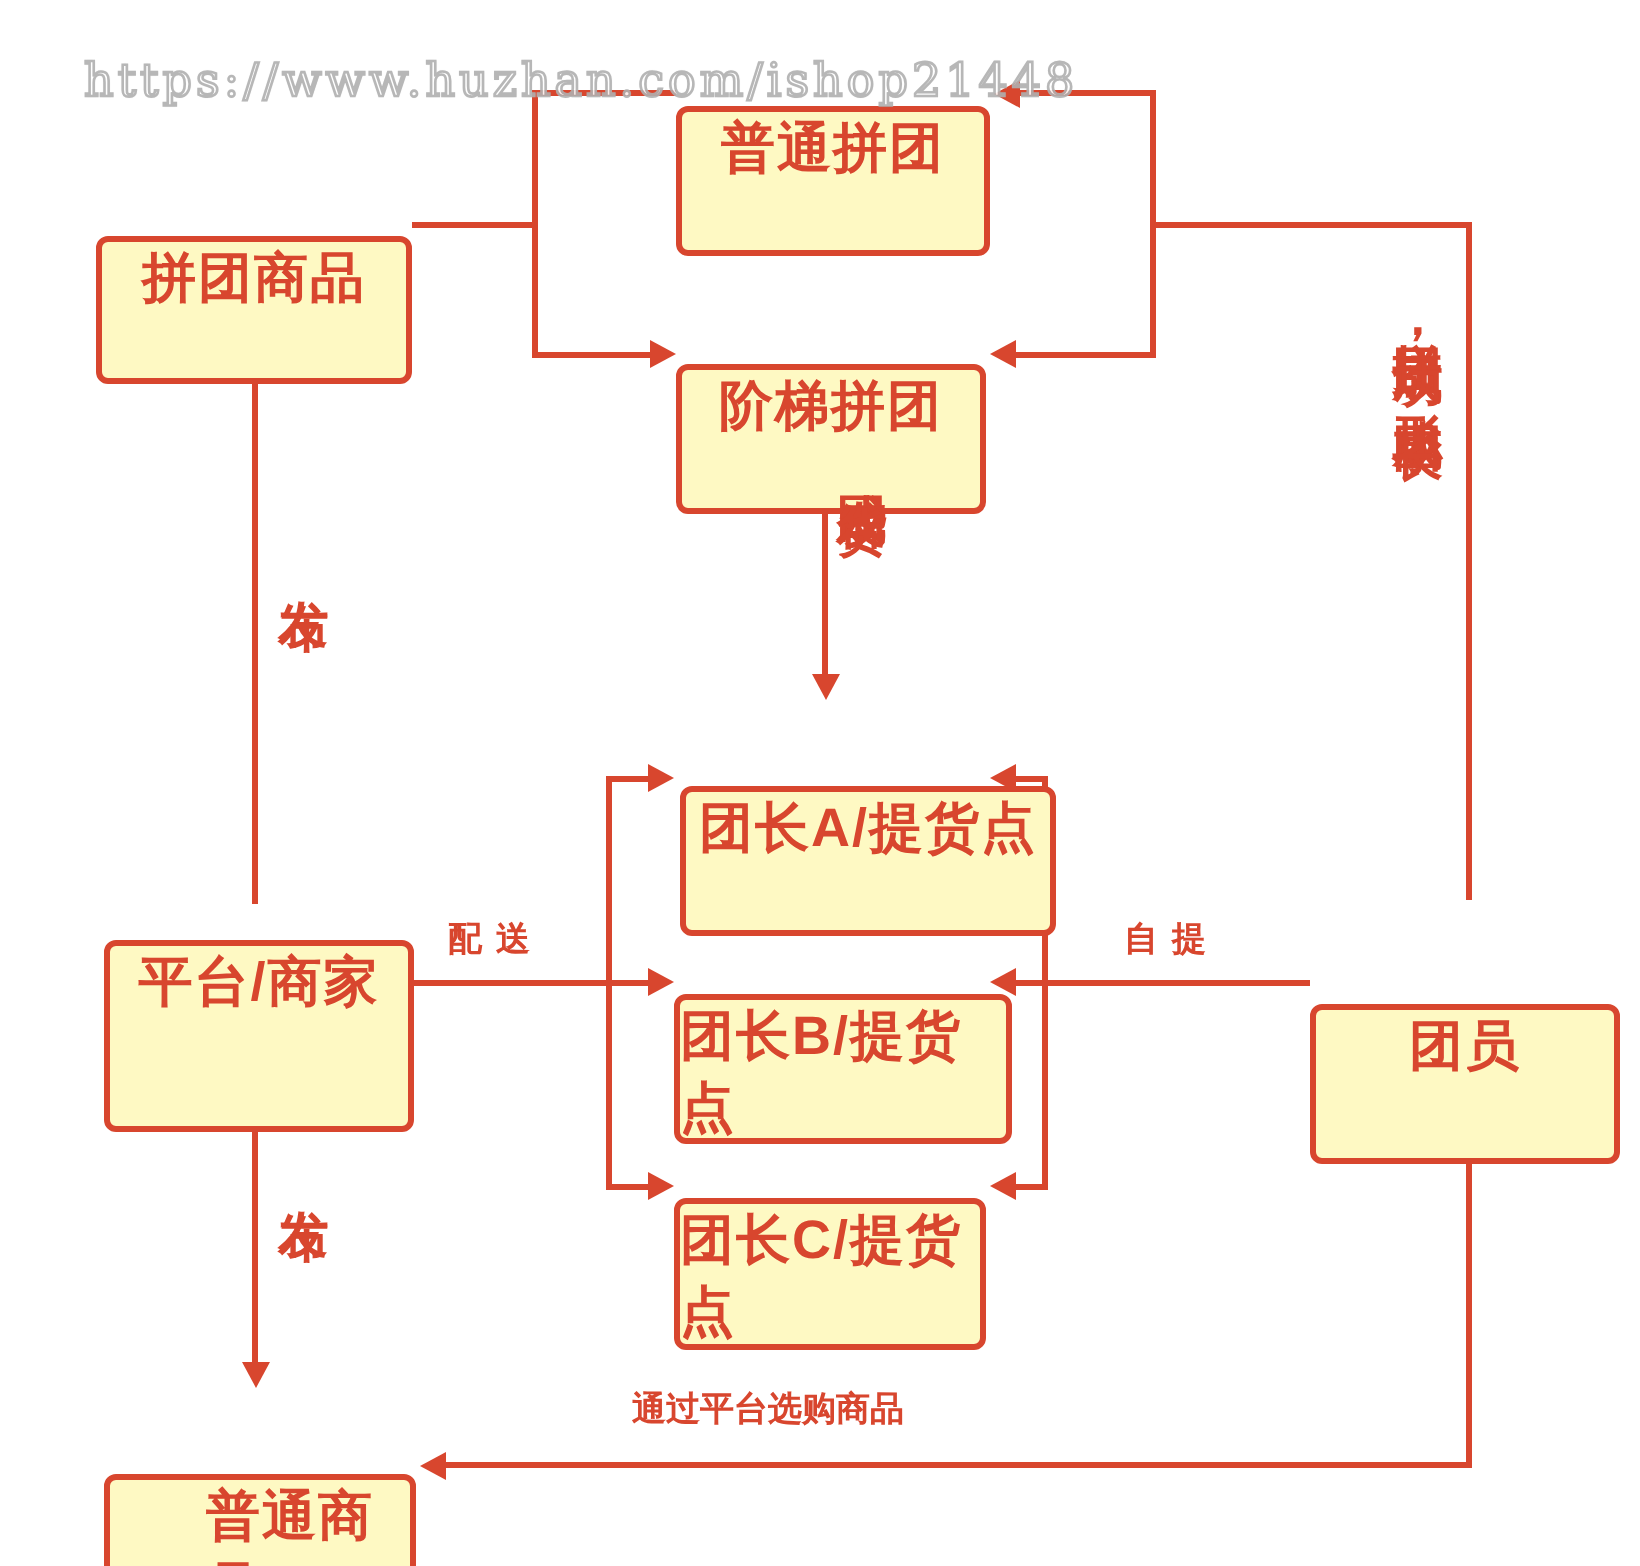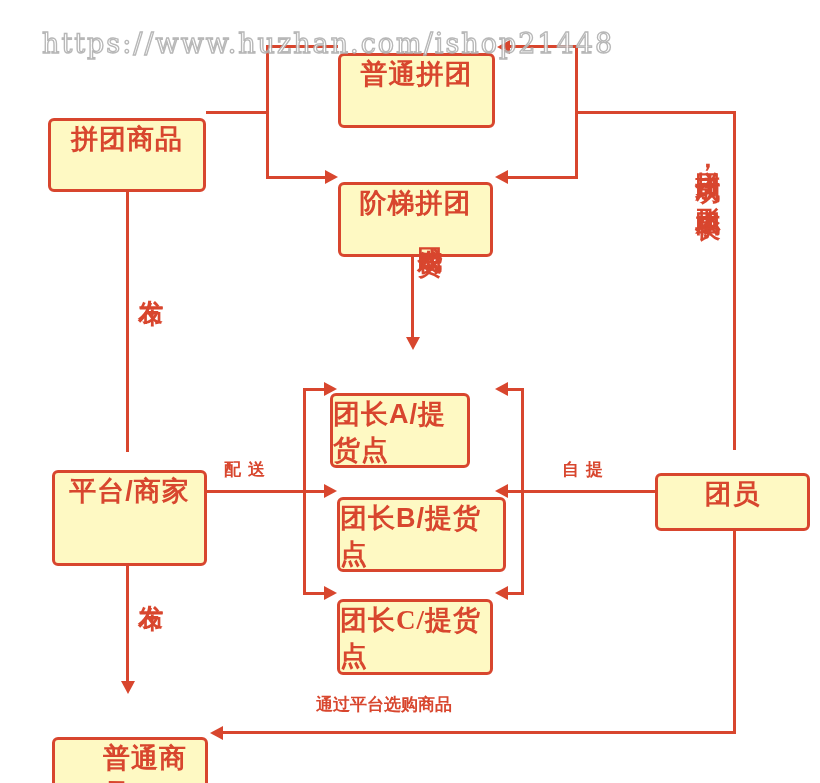--- a/index.html
+++ b/index.html
@@ -28,21 +28,21 @@
     white-space: nowrap; z-index: 4;
   }
   .lbl.vert {
     writing-mode: vertical-rl; text-orientation: upright;
     font-size: 25px; line-height: 1.05; letter-spacing: 2px; white-space: normal;
   }
   .lbl.spaced { letter-spacing: 7px; }
   .watermark {
     position: absolute; left: 42px; top: 28px; z-index: 5;
     font-family: "DejaVu Serif", serif;
-    font-size: 27px; letter-spacing: 2px;
+    font-size: 23px; letter-spacing: 2px;
     color: #ffffff; -webkit-text-stroke: 1.3px var(--wm);
     text-shadow: 0 0 1px var(--wm);
     opacity: 0.9; white-space: nowrap;
   }
 </style>
 </head>
 <body>
 
 <div class="canvas">
 
@@ -97,33 +97,33 @@
 
   <div class="node" style="left:338px; top:10px; width:157px; height:75px;">
     <span>普通拼团</span>
   </div>
   <div class="node" style="left:338px; top:139px; width:155px; height:75px;">
     <span>阶梯拼团</span>
   </div>
   <div class="node" style="left:48px; top:75px; width:158px; height:74px;">
     <span>拼团商品</span>
   </div>
-  <div class="node" style="left:330px; top:350px; width:140px; height:75px;">
+  <div class="node" style="left:340px; top:350px; width:188px; height:75px;">
     <span>团长A/提货点</span>
   </div>
   <div class="node" style="left:337px; top:454px; width:169px; height:75px;">
     <span>团长B/提货点</span>
   </div>
-  <div class="node" style="left:337px; top:556px; width:156px; height:76px;font-family:Liberation Serif, serif;">
+  <div class="node" style="left:337px; top:556px; width:156px; height:76px;">
     <span>团长C/提货点</span>
   </div>
   <div class="node" style="left:52px; top:427px; width:155px; height:96px;">
     <span>平台/商家</span>
   </div>
-  <div class="node" style="left:655px; top:430px; width:155px; height:58px;">
+  <div class="node" style="left:655px; top:459px; width:155px; height:80px;">
     <span>团员</span>
   </div>
   <div class="node" style="left:52px; top:694px; width:156px; height:68px;padding-left:48px;">
     <span>普通商品</span>
   </div>
 
   <div class="lbl vert" style="left:138px; top:280px;">发布</div>
   <div class="lbl vert" style="left:138px; top:585px;">发布</div>
   <div class="lbl spaced" style="left:224px; top:458px;">配送</div>
   <div class="lbl spaced" style="left:562px; top:458px;text-align:right;">自提</div>

